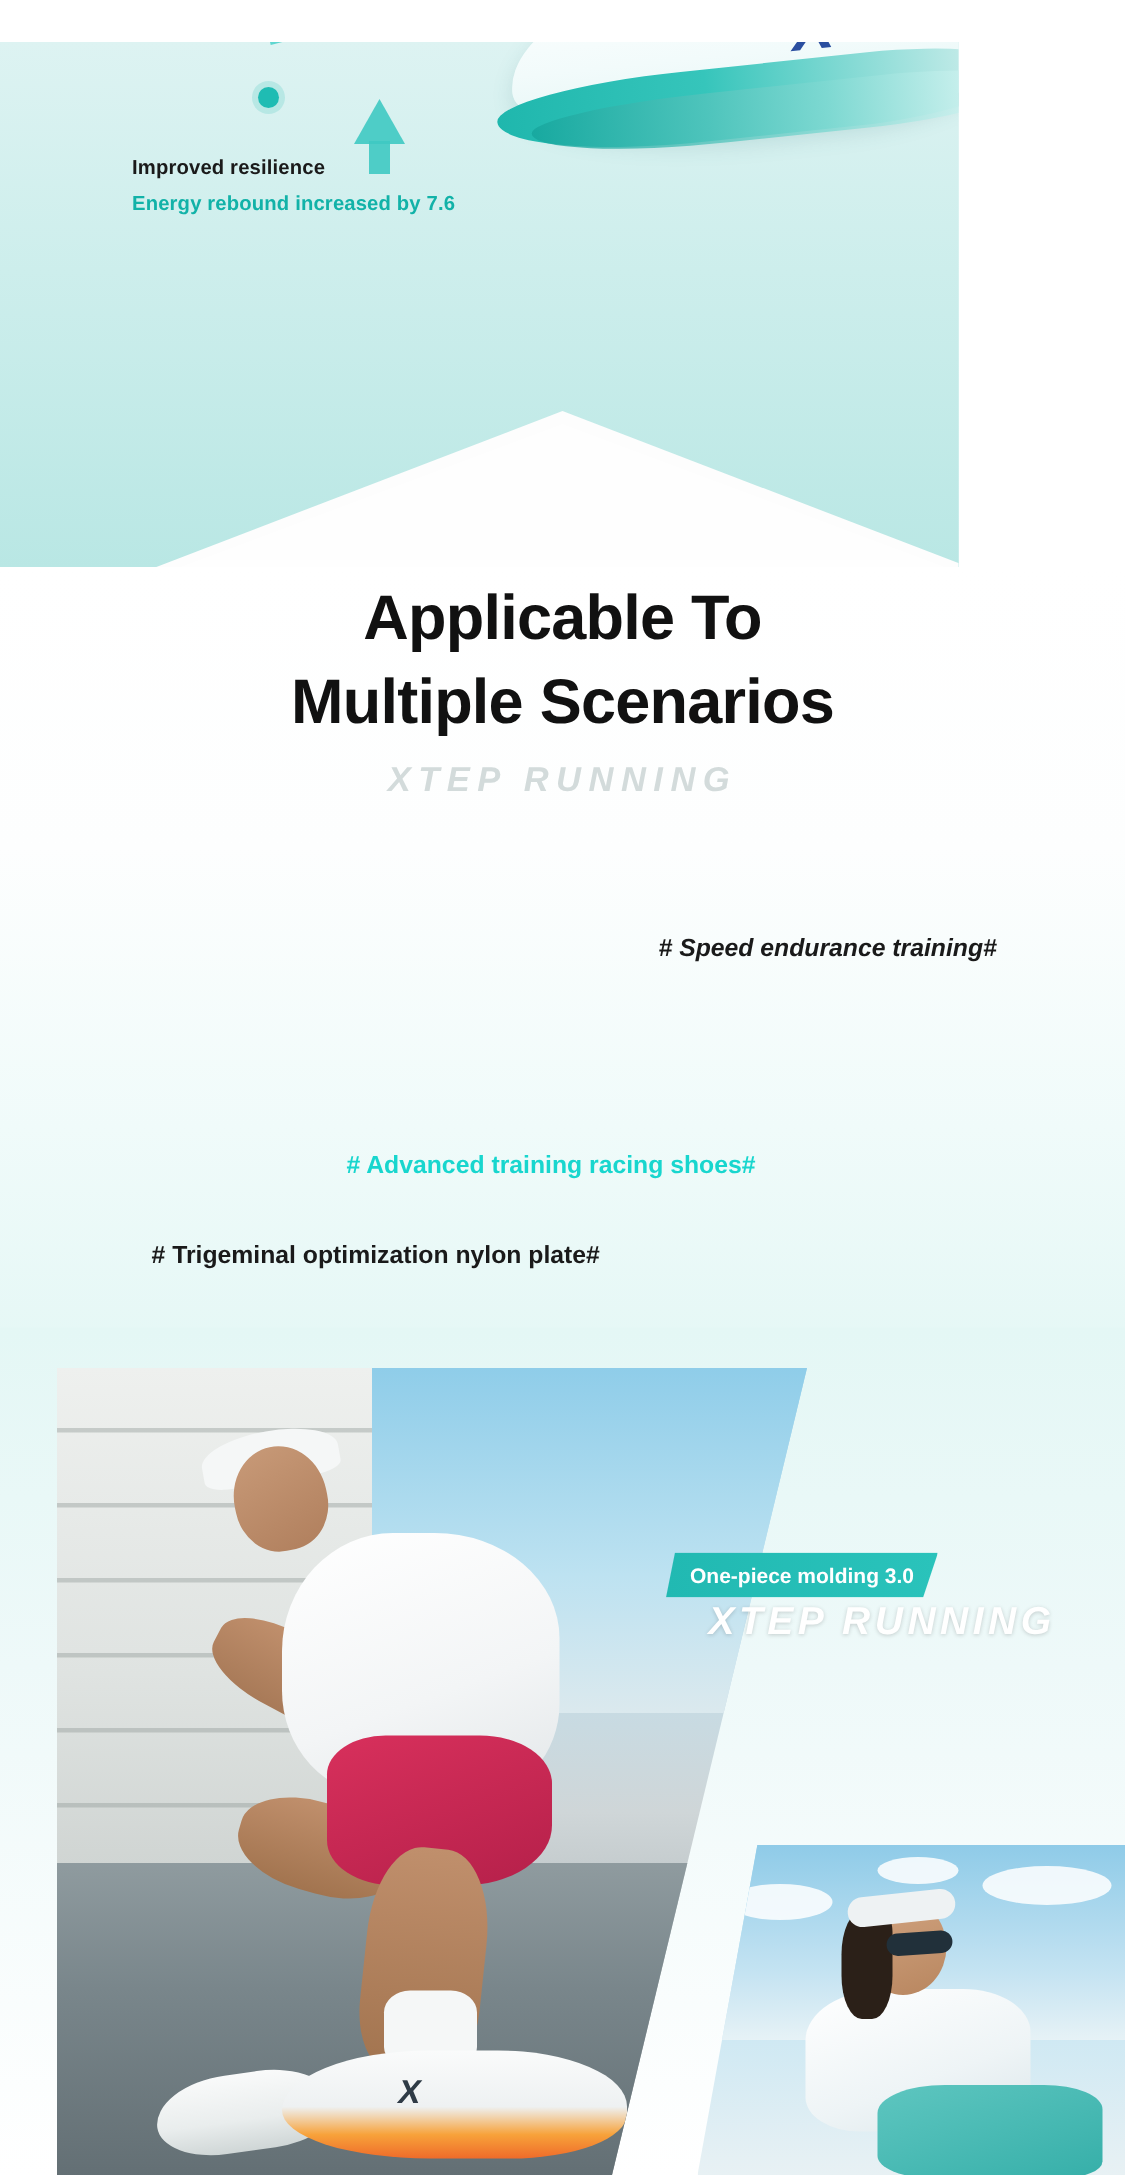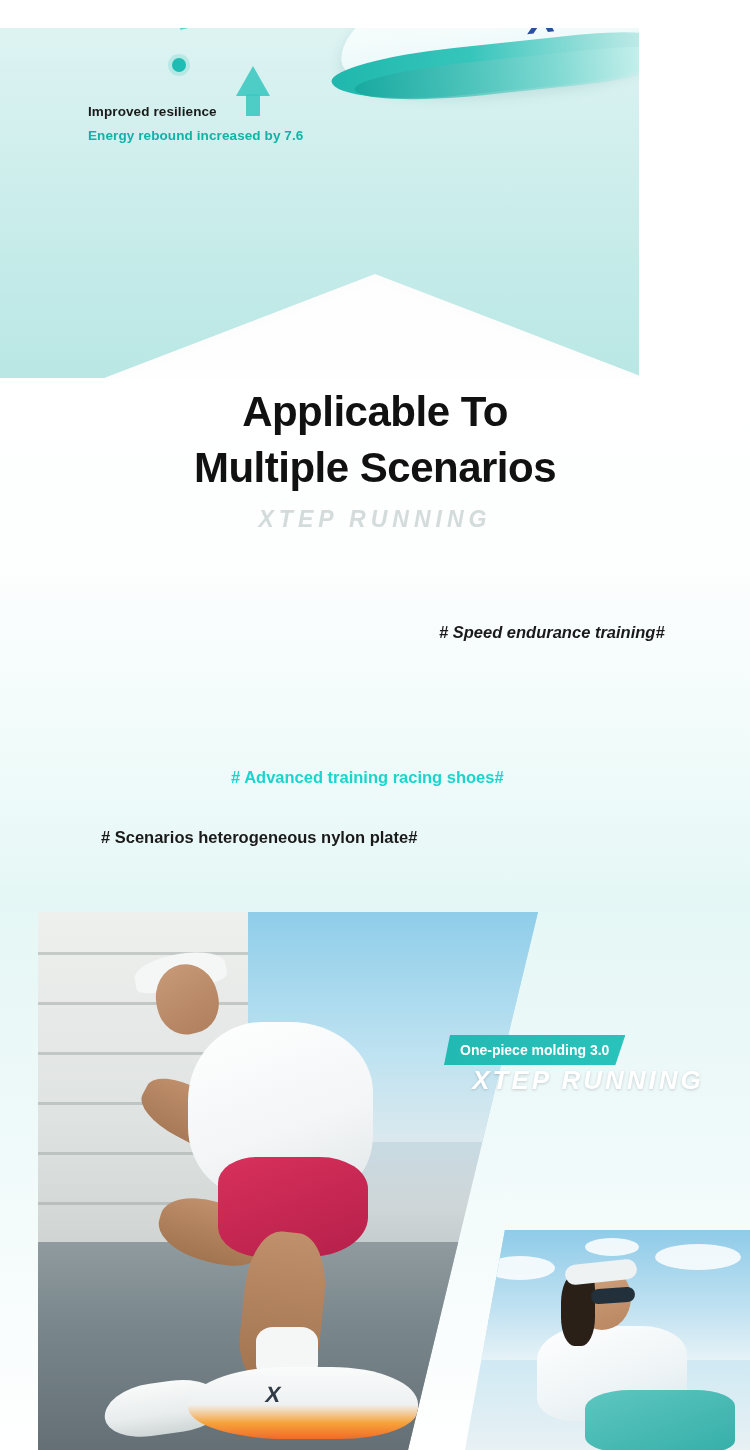--- a/index.html
+++ b/index.html
@@ -415,21 +415,21 @@
 
   <div class="mid-section">
     <div class="headline">
       <div>Applicable To</div>
       <div>Multiple Scenarios</div>
     </div>
     <div class="brand-watermark">XTEP RUNNING</div>
 
     <div class="tag" style="left:439px; top:245px;font-style:italic;"># Speed endurance training#</div>
     <div class="tag accent" style="left:231px; top:370px;margin-top:20px;"># Advanced training racing shoes#</div>
-    <div class="tag" style="left:101px; top:450px;"># Scenarios heterogeneous nylon plate#</div>
+    <div class="tag" style="left:101px; top:450px;"># Trigeminal optimization nylon plate#</div>
   </div>
 
   <div class="collage">
 
     <div class="photo-main">
       <div class="pm-sky"></div>
       <div class="pm-building">
         <i style="top:40px;"></i>
           <i style="top:90px;"></i>
           <i style="top:140px;"></i>

